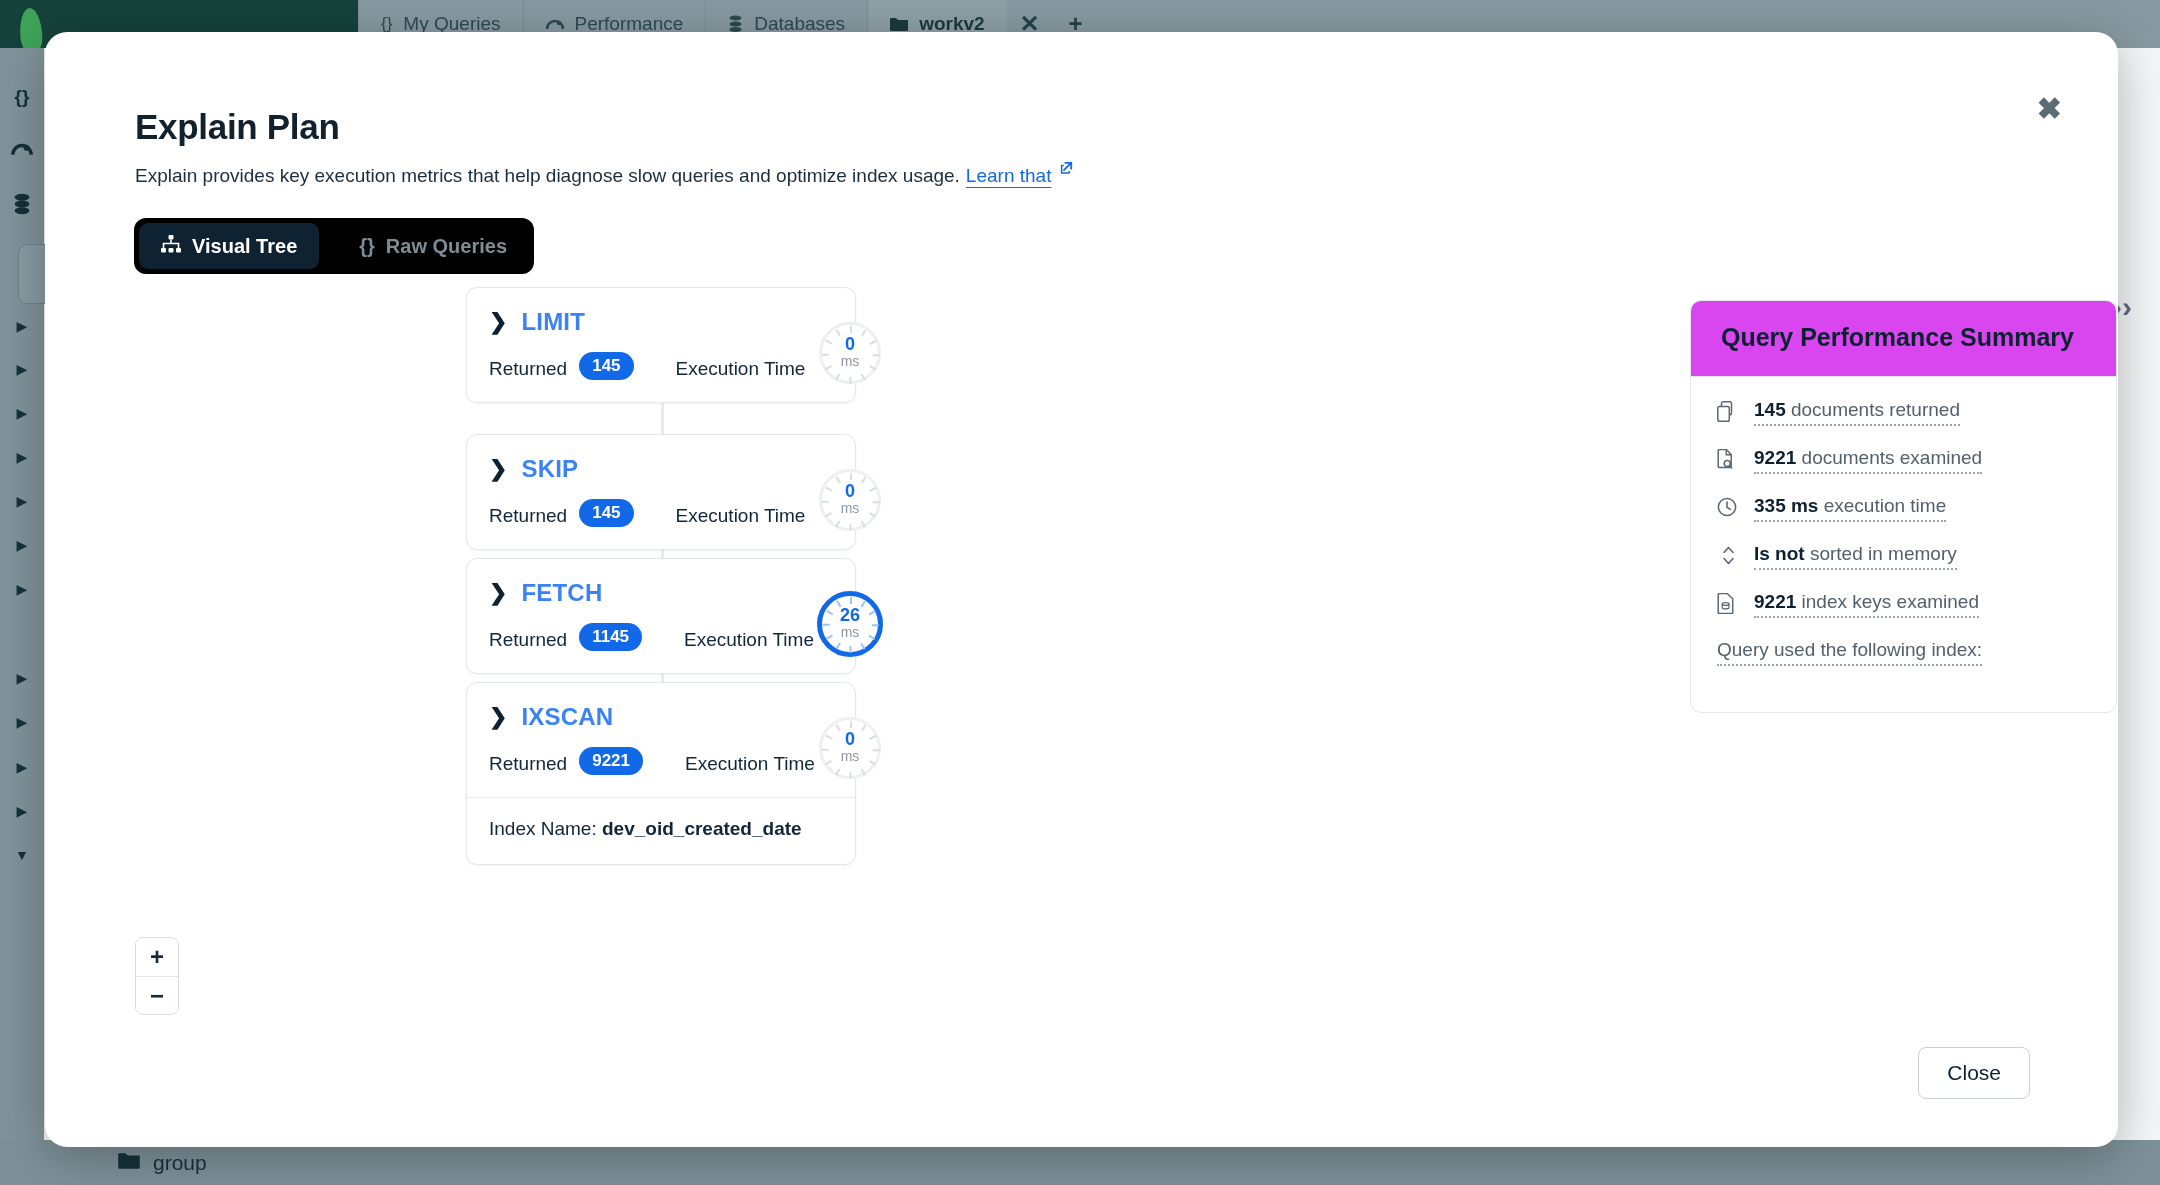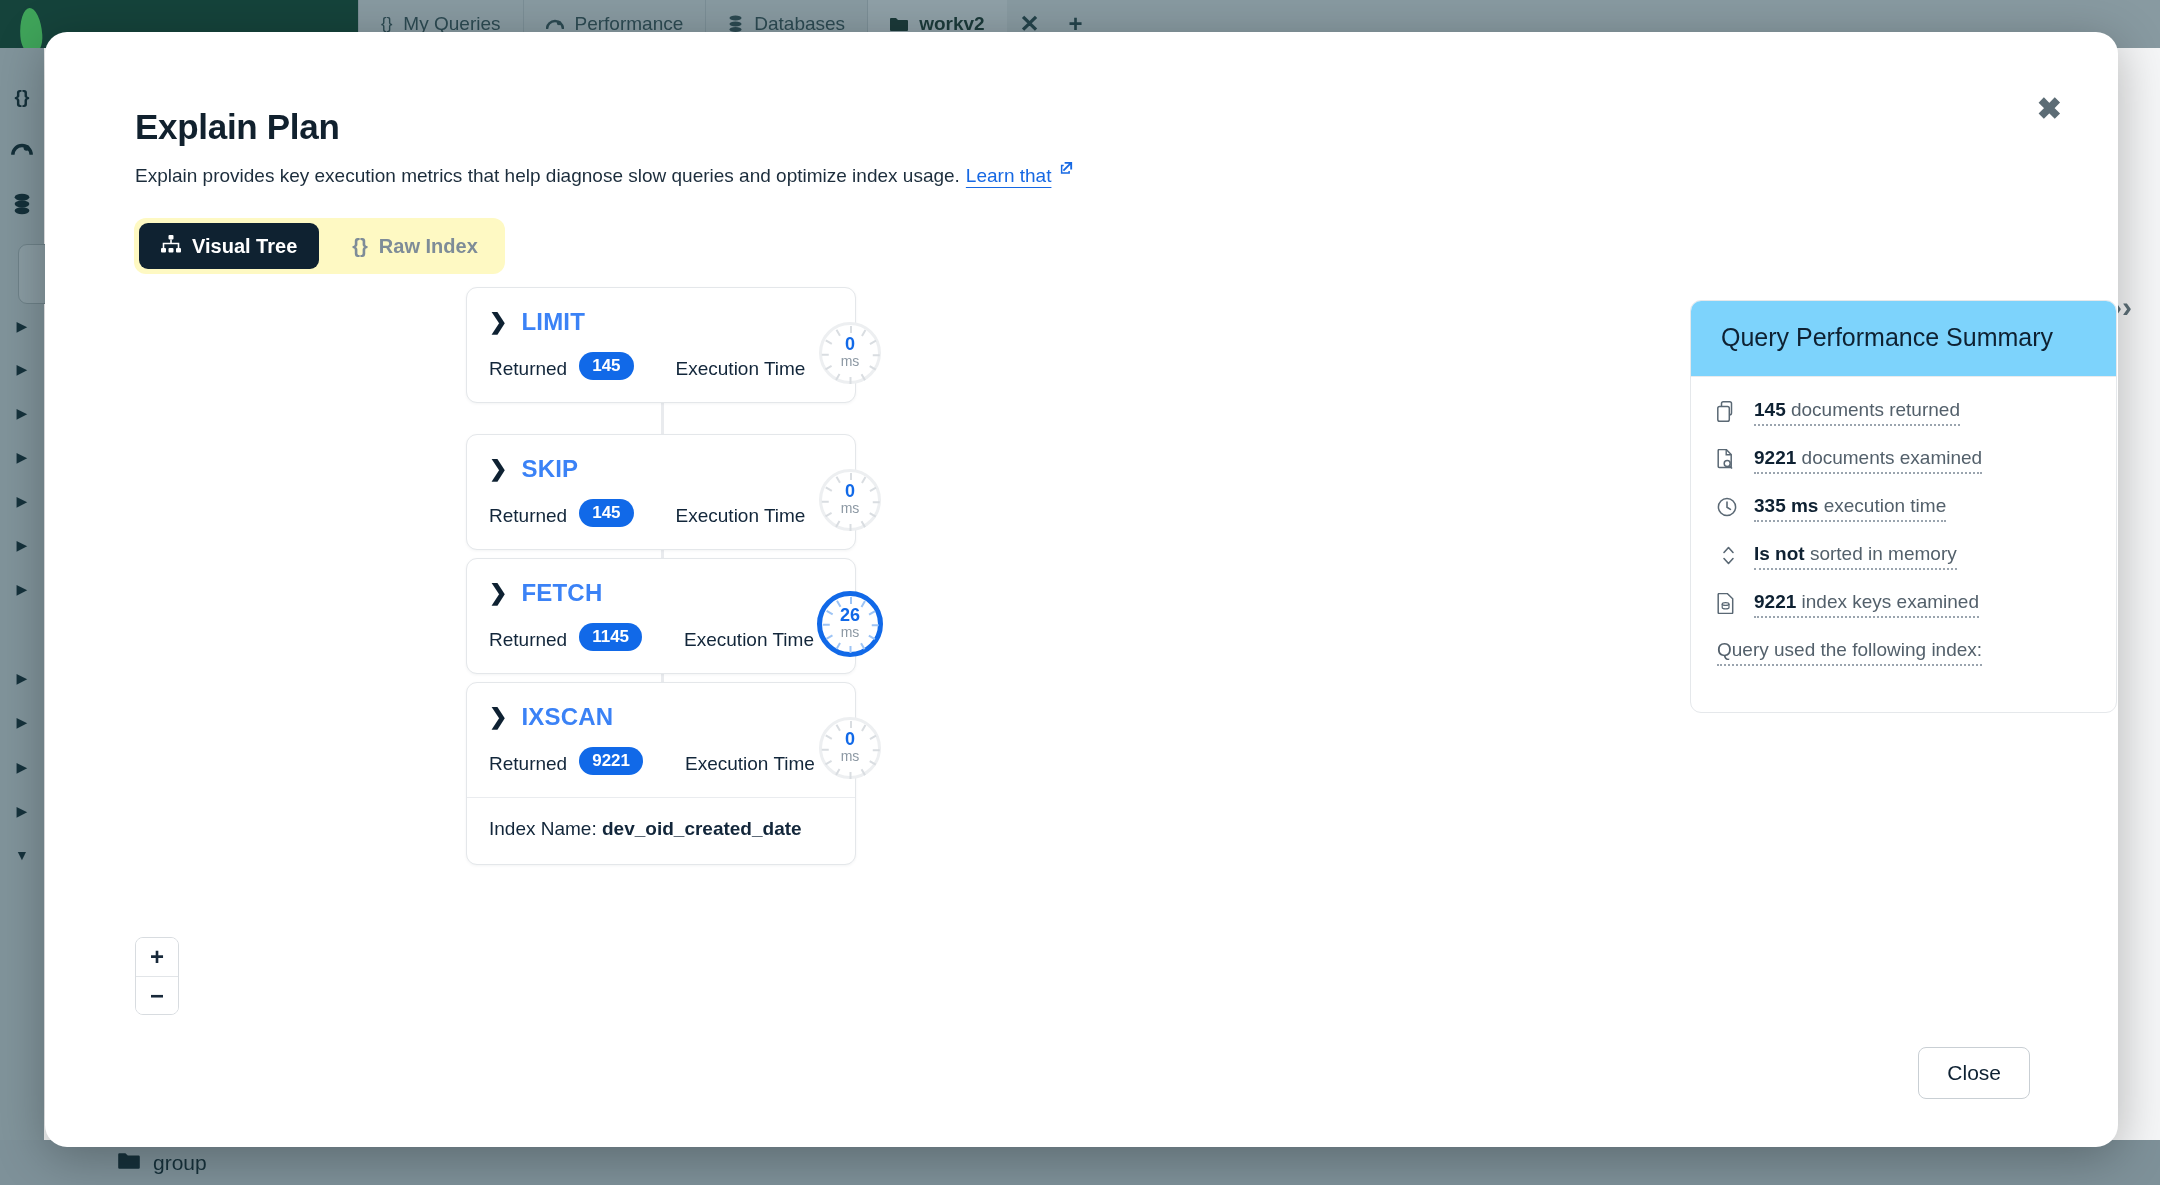--- a/index.html
+++ b/index.html
@@ -105,22 +105,22 @@
   }
   #learn-more {
     color: #1668E3; text-decoration: underline;
     text-underline-offset: 5px; cursor: pointer;
   }
   #ext-icon { color: #1668E3; font-size: 14px; position: relative; top: -7px; margin-left: 2px; }
 
   
   #seg {
     position: absolute; left: 89px; top: 186px;
-    background: #fef9c3; border-radius: 12px;
-    padding: 5px; display: flex; gap: 11px;
+    background: #000000; border-radius: 12px;
+    padding: 5px; display: flex; gap: 18px;
   }
   .seg-btn {
     display: flex; align-items: center; gap: 11px;
     height: 46px; padding: 0 22px; border-radius: 9px;
     font-size: 20px; font-weight: 700; cursor: pointer;
     border: none; background: transparent;
     font-family: "Liberation Sans", sans-serif;
   }
   .seg-btn.active { background: #0F2231; color: #fff; }
   .seg-btn.inactive { color: #7E8C98; }
@@ -207,24 +207,24 @@
   #zoom-out { border-top: 1px solid #E2E5E8; }
 
   
   #summary {
     position: absolute; left: 1645px; top: 268px;
     width: 427px;
     border: 1px solid #E5E8EB; border-radius: 11px;
     background: #fff; overflow: hidden;
   }
   #summary-head {
-    background: #7dd3fc;
+    background: #d946ef;
     border-bottom: 1px solid #E8EBEE;
     padding: 22px 30px 24px 30px;
-    font-size: 25px; font-weight: 400; color: #0E2132;
+    font-size: 25px; font-weight: 700; color: #0E2132;
   }
   #summary-body { padding: 22px 26px 30px 26px; }
   .sum-item {
     display: flex; align-items: flex-start; gap: 15px;
     margin-bottom: 21px;
   }
   .sum-ico { width: 22px; flex: 0 0 22px; padding-top: 2px; }
   .sum-txt {
     font-size: 19px; color: #53606B;
     border-bottom: 2px dotted #9AA4AE;
@@ -367,21 +367,21 @@
             <rect x="0" y="13" width="5" height="4.5" rx="1" fill="#fff"></rect>
             <rect x="7.5" y="13" width="5" height="4.5" rx="1" fill="#fff"></rect>
             <rect x="15" y="13" width="5" height="4.5" rx="1" fill="#fff"></rect>
             <path d="M10 4.5v4M2.5 13V8.5h15V13" stroke="#fff" stroke-width="1.6" fill="none"></path>
           </svg>
       </span>
       <span>Visual Tree</span>
     </button>
     <button class="seg-btn inactive">
       <span style="font-weight:700">{}</span>
-      <span>Raw Index</span>
+      <span>Raw Queries</span>
     </button>
   </div>
 
   <div id="canvas">
 
     <div class="connector" style="left:526px; top:104px; height:43px;"></div>
     <div class="connector" style="left:526px; top:228px; height:43px;"></div>
     <div class="connector" style="left:526px; top:352px; height:43px;"></div>
     <div class="arrow-up" style="left:516px; top:286px;"></div>
 

